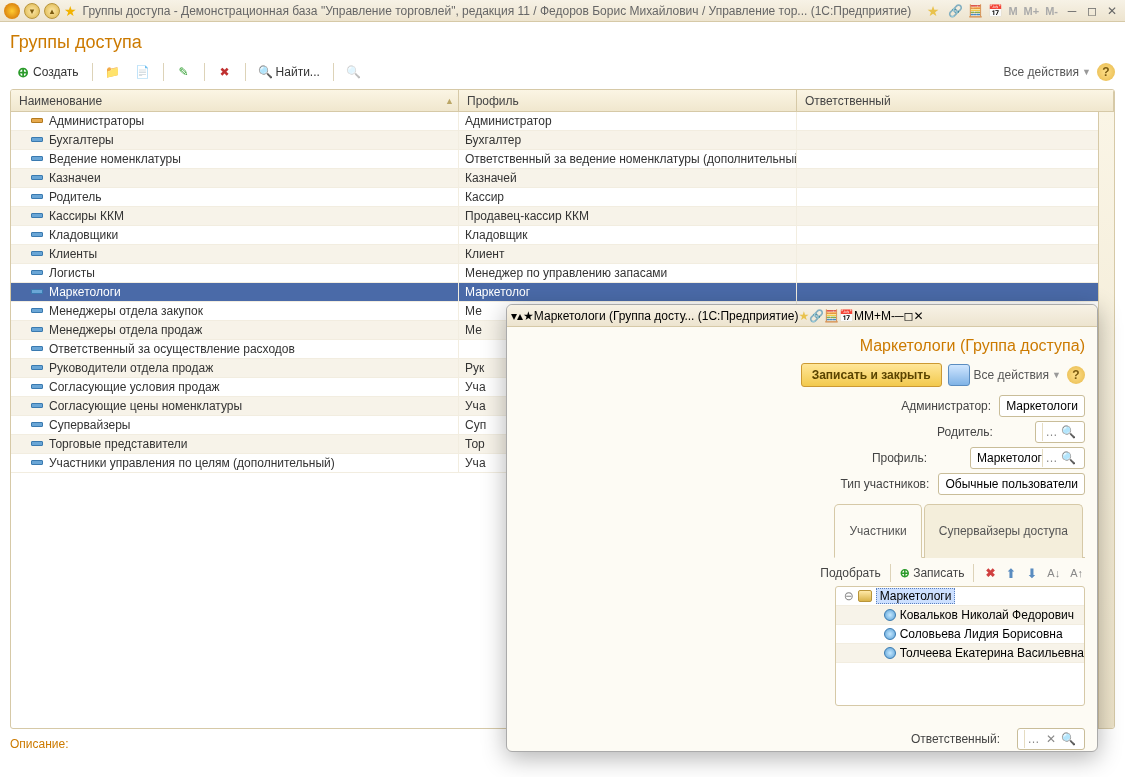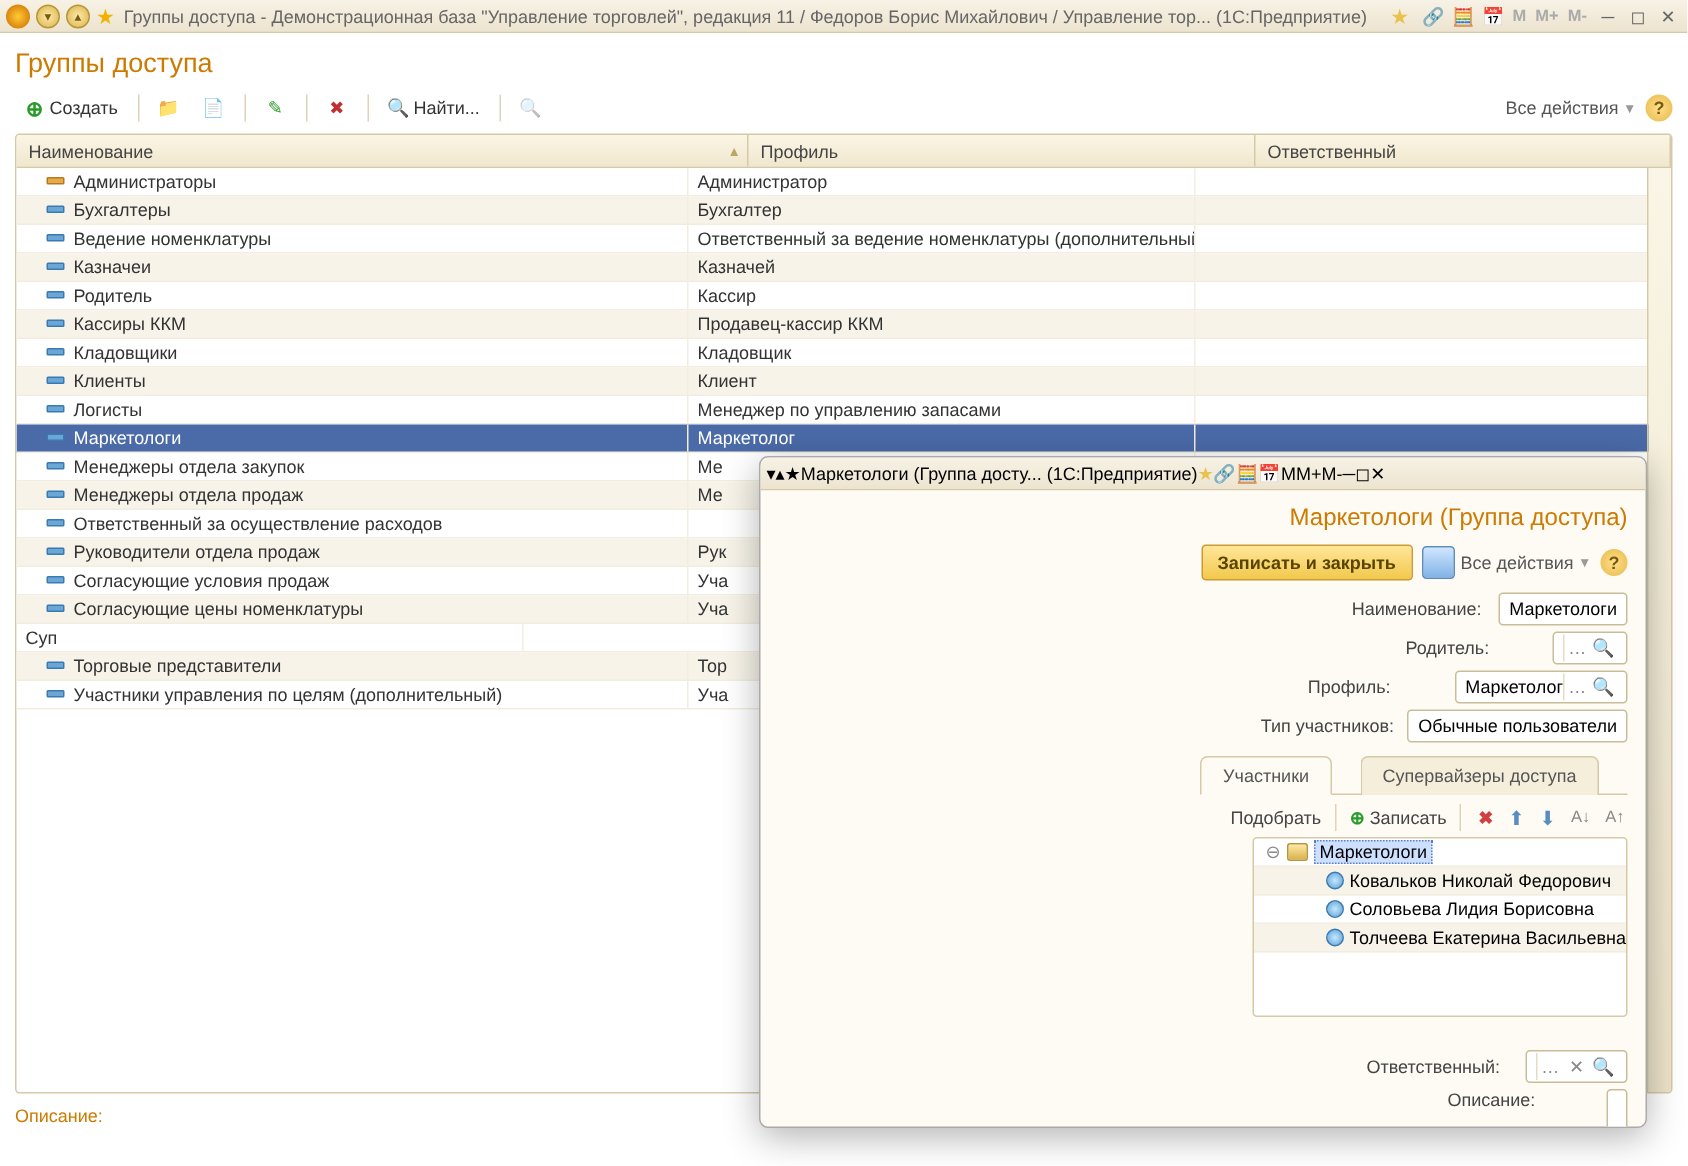--- a/index.html
+++ b/index.html
@@ -26,21 +26,21 @@
 .sep { width:1px; height:18px; background:#ddd3b8; margin:0 3px;}
 .toolbar .right { margin-left:auto; display:flex; align-items:center; gap:6px;}
 .link { color:#555; display:inline-flex; align-items:center; gap:3px;}
 .help-btn { width:18px; height:18px; border-radius:50%; background:radial-gradient(circle,#ffe08a,#e6b84a); color:#7a5a10; display:flex; align-items:center; justify-content:center; font-weight:bold;}
 
 
 .table-wrap { border:1px solid #d6c9a7; border-radius:3px; flex:0 0 auto; height: 640px; overflow:hidden; position:relative;}
 .thead { display:flex; background:linear-gradient(#fbf5e4,#f0e7ce); border-bottom:1px solid #d6c9a7; height:22px; align-items:center;}
 .th { padding:0 8px; border-right:1px solid #d6c9a7; height:100%; display:flex; align-items:center; color:#444; position:relative;}
 .th .sort { position:absolute; right:4px; color:#bba666; font-size:9px;}
-.col1 { width:488px; } .col2 { width:338px; } .col3 { flex:1;align-items:center; }
+.col1 { width:448px; } .col2 { width:338px; } .col3 { flex:1;align-items:center; }
 .tbody { background:#fff; }
 .trow { display:flex; height:19px; align-items:center; border-bottom:1px solid #f2ede0;}
 .trow:nth-child(even) { background:#f7f3e9; }
 .td { padding:0 6px; border-right:1px solid #f2ede0; height:100%; display:flex; align-items:center; color:#333; white-space:nowrap; overflow:hidden; text-overflow:ellipsis;}
 .td1 { width:448px; padding-left:38px; position:relative;}
 .td1::before { content:''; position:absolute; left:20px; top:6px; width:10px; height:3px; background:#6aa6d6; border:1px solid #3a7ab0; border-radius:1px;}
 .trow.admin .td1::before { background:#e6a94d; border-color:#b37a20;}
 .trow.selected { background:#4a6aa8 !important; color:#fff;}
 .trow.selected .td { color:#fff;}
 .table-scroll { position:absolute; right:0; top:22px; bottom:0; width:16px; background:linear-gradient(#faf5e6,#ede3c9); border-left:1px solid #d6c9a7;}
@@ -55,21 +55,21 @@
 .primary-btn { background:linear-gradient(#ffe699,#f2c94d); border:1px solid #cc9933; border-radius:3px; padding:3px 10px; font-weight:bold; color:#5a4400; height:24px;}
 .save-ico { width:22px; height:22px; background:linear-gradient(#d0e6ff,#80b3e6); border:1px solid #5a8cc0; border-radius:3px; margin-left:2px;}
 
 .form-row { display:flex; align-items:center; margin-bottom:4px; gap:6px;}
 .form-row label { width:92px; color:#444;}
 .inp { flex:1; height:22px; border:1px solid #c9bd99; border-radius:3px; background:#fff; padding:0 6px; display:flex; align-items:center;}
 .inp .inpbtn { width:18px; height:18px; display:flex; align-items:center; justify-content:center; color:#888; border-left:1px solid #e5dcc2; margin-left:auto;}
 .inp .inpbtn + .inpbtn { border-left:none;}
 
 .tabs { display:flex; border-bottom:1px solid #d6c9a7; margin-top:4px;}
-.tab { padding:5px 14px; border:1px solid #d6c9a7; border-bottom:none; border-radius:5px 5px 0 0; margin-right:19px; background:#f4eedb; color:#555; position:relative; top:1px;}
+.tab { padding:19px 14px; border:1px solid #d6c9a7; border-bottom:none; border-radius:5px 5px 0 0; margin-right:2px; background:#f4eedb; color:#555; position:relative; top:1px;}
 .tab.active { background:#fdfbf4; border-bottom:1px solid #fdfbf4;}
 
 .inner-toolbar { display:flex; align-items:center; gap:6px; padding:6px 0 4px 0;}
 .inner-toolbar .link2 { color:#444;}
 .inner-toolbar .arr { color:#5a8cc0; font-size:13px; padding:0 2px;}
 .inner-toolbar .del { color:#d04040; font-weight:bold; padding:0 2px;}
 .inner-toolbar .sort { font-size:11px; color:#888; padding:0 2px;}
 
 .tree { border:1px solid #d6c9a7; border-radius:3px; background:#fff; flex:1; min-height:120px; max-height:144px; overflow:hidden;}
 .tree-row { display:flex; align-items:center; height:19px; padding-left:8px; border-bottom:1px solid #f2ede0;}
@@ -233,20 +233,21 @@
           <div class="td td1 col1">Согласующие условия продаж</div>
           <div class="td col2">Уча</div>
           <div class="td col3"></div>
         </div>
         <div class="trow">
           <div class="td td1 col1">Согласующие цены номенклатуры</div>
           <div class="td col2">Уча</div>
           <div class="td col3"></div>
         </div>
         <div class="trow">
+          <div class="td td1 col1">Супервайзеры</div>
           <div class="td col2">Суп</div>
           <div class="td col3"></div>
         </div>
         <div class="trow">
           <div class="td td1 col1">Торговые представители</div>
           <div class="td col2">Тор</div>
           <div class="td col3"></div>
         </div>
         <div class="trow">
           <div class="td td1 col1">Участники управления по целям (дополнительный)</div>
@@ -287,21 +288,21 @@
       <div class="right" style="margin-left:auto;display:flex;align-items:center;gap:6px">
         <span class="link">
             <span>Все действия</span> 
             <span style="font-size:9px;color:#999">▼</span>
           </span>
         <span class="help-btn">?</span>
       </div>
     </div>
 
     <div class="form-row">
-        <label>Наименование:</label>
+        <label>Администратор:</label>
       <div class="inp">
           <span>Маркетологи</span>
         </div>
       </div>
     <div class="form-row">
         <label>Родитель:</label>
       <div class="inp">
           <span></span>
           <span class="inpbtn">…</span>
           <span class="inpbtn">🔍</span>

